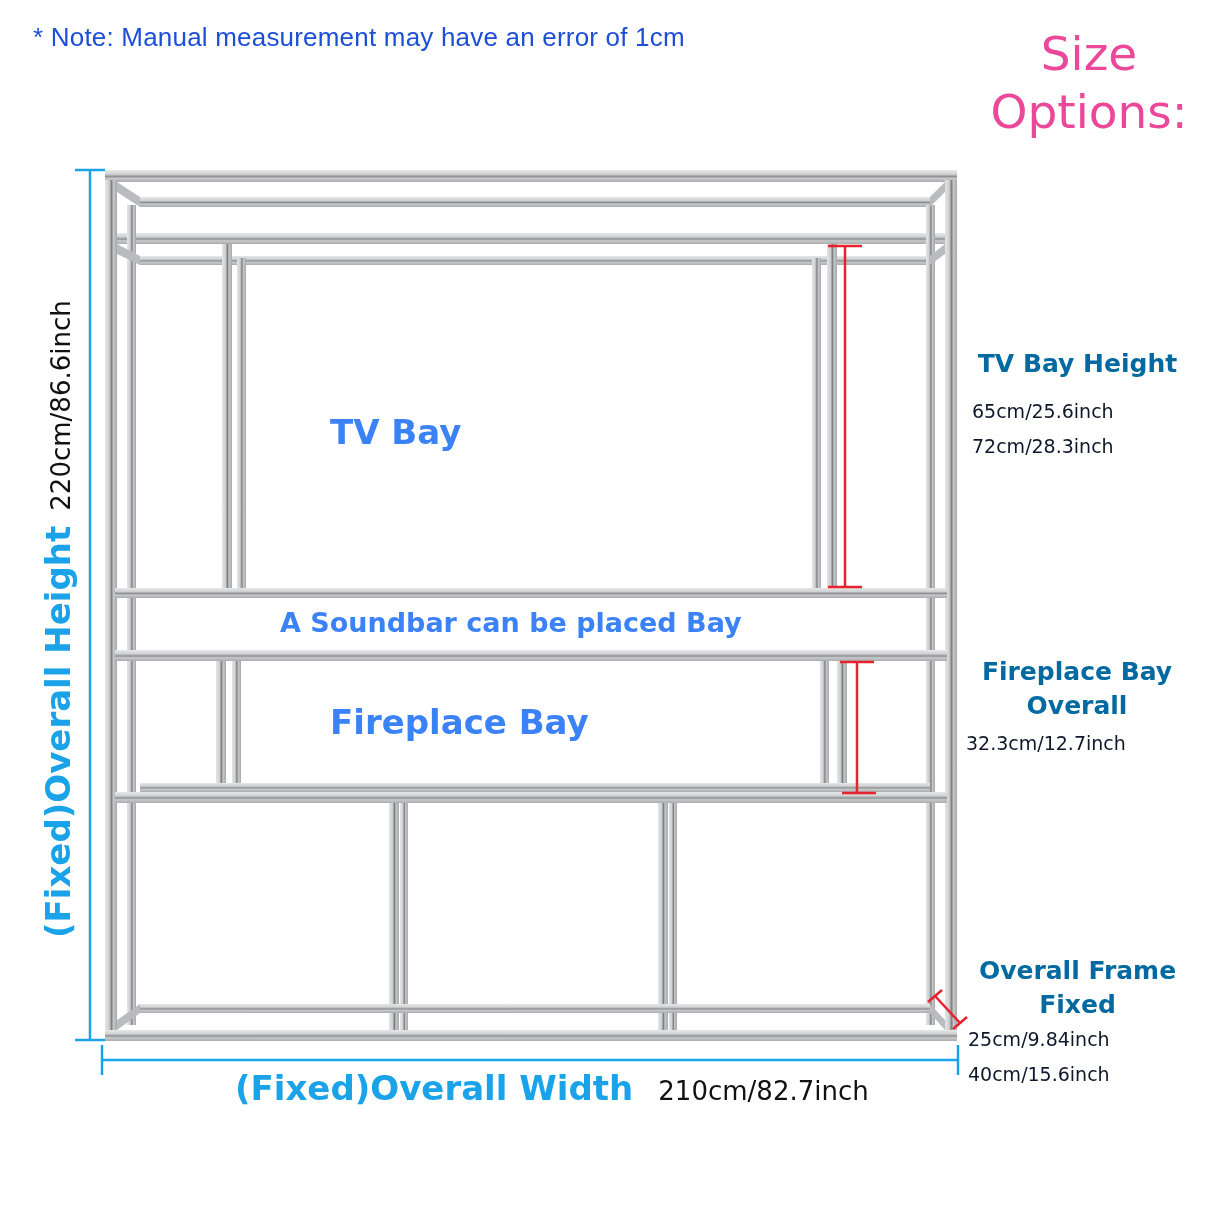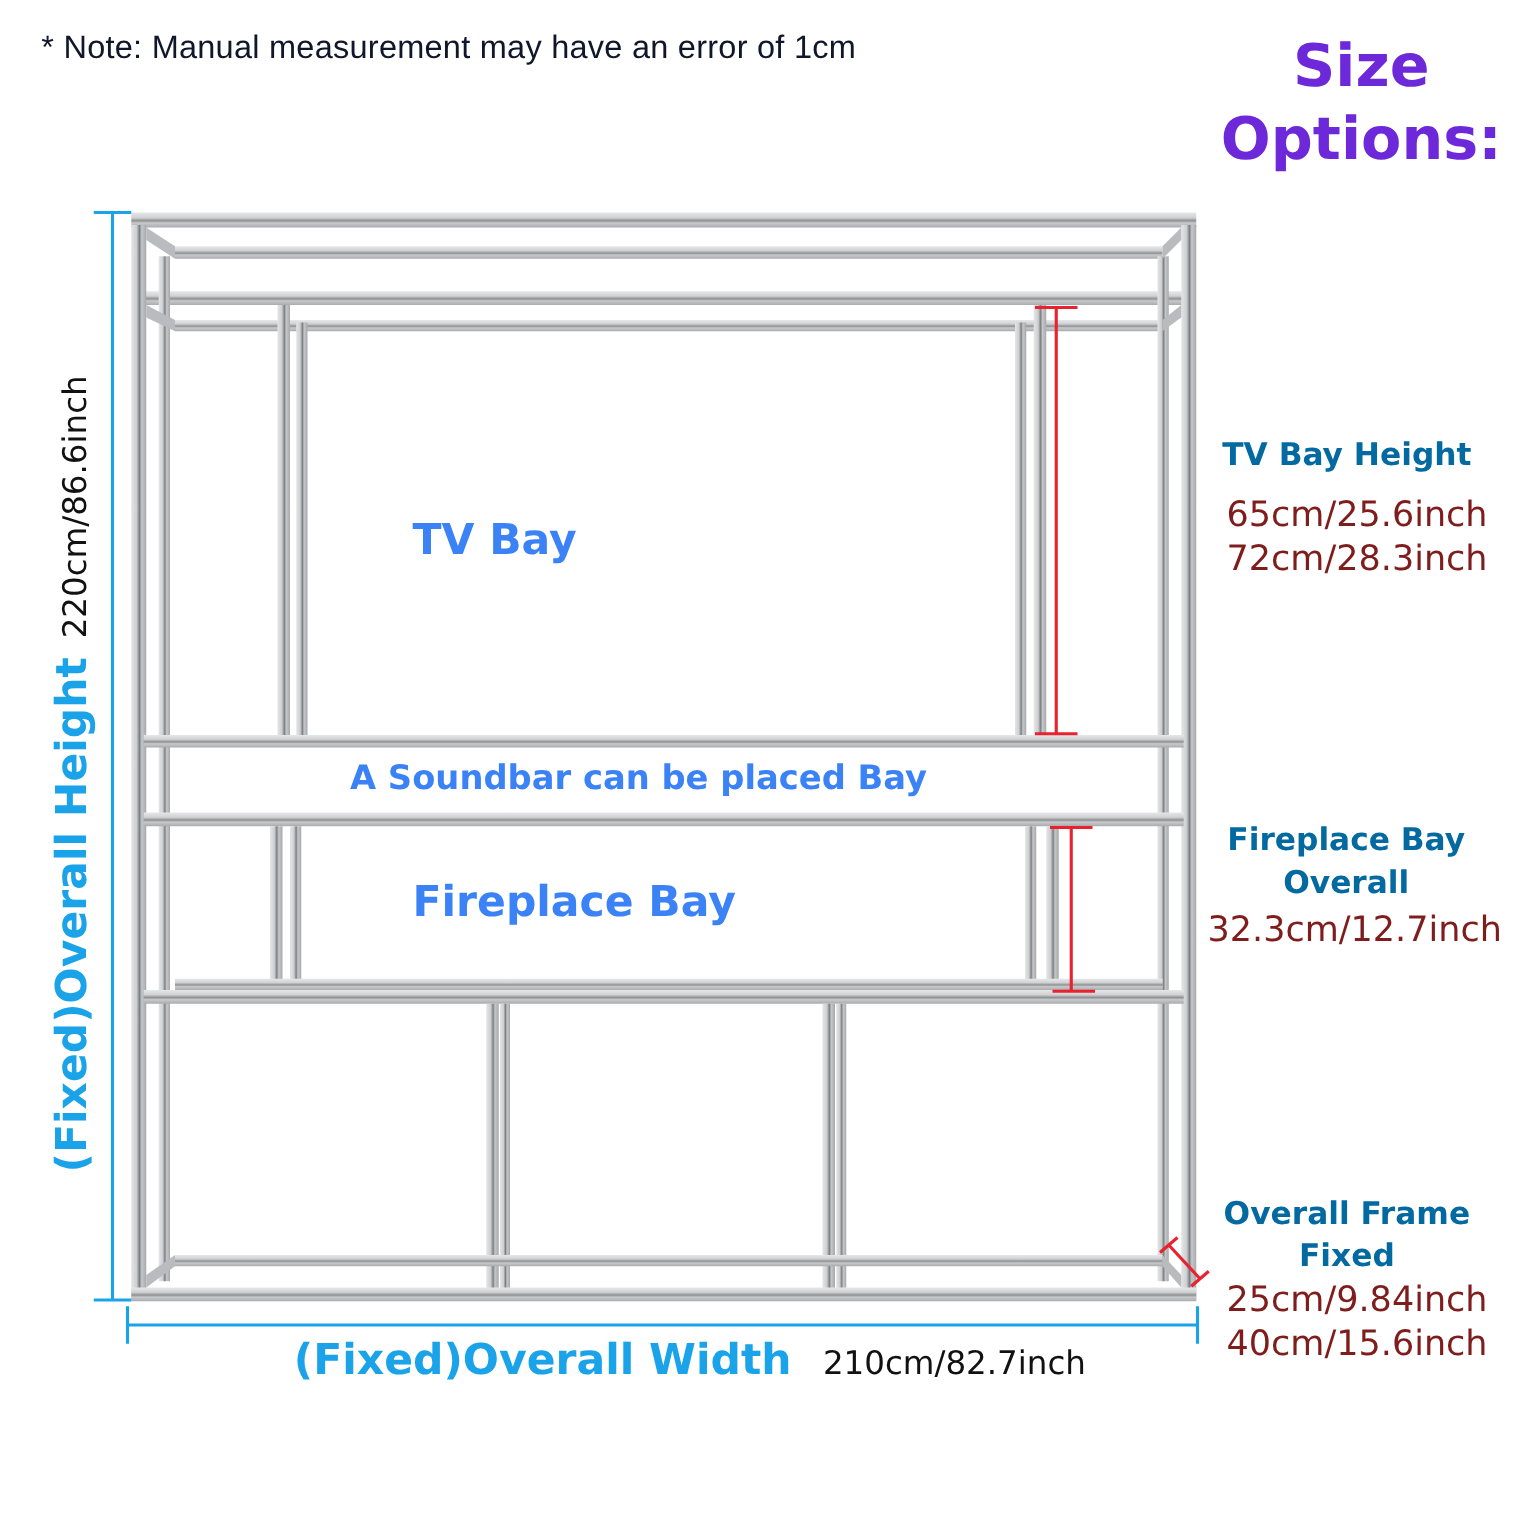--- a/index.html
+++ b/index.html
@@ -1,21 +1,21 @@
 <!DOCTYPE html>
 <html><head>
 <meta charset="utf-8">
 <style>
   html, body { margin: 0; padding: 0; background: #ffffff; }
   body { width: 1214px; height: 1214px; position: relative; overflow: hidden; font-family: "DejaVu Sans", sans-serif; }
   .abs { position: absolute; }
-  .note { left: 33px; top: 22px; font-size: 26px; color: #0f172a; font-family: "Liberation Sans", sans-serif; letter-spacing: 0.2px; white-space: nowrap; }
-  .size-title { left: 965px; top: 25px; width: 248px; text-align: center; font-weight: bold; font-size: 47px; line-height: 58px; color: #6d28d9; }
+  .note { left: 33px; top: 22px; font-size: 26px; color: #1d4ed8; font-family: "Liberation Sans", sans-serif; letter-spacing: 0.2px; white-space: nowrap; }
+  .size-title { left: 965px; top: 25px; width: 248px; text-align: center; font-weight: normal; font-size: 47px; line-height: 58px; color: #ec4899; }
   .opt-head { color: #0369a1; font-weight: bold; font-size: 25px; line-height: 34px; text-align: center; white-space: nowrap; }
-  .opt-val { color: #7f1d1d; font-size: 28px; line-height: 35px; white-space: nowrap; text-align: right; }
+  .opt-val { color: #0f172a; font-size: 19px; line-height: 35px; white-space: nowrap; }
   .bay-label { color: #3b82f6; font-weight: bold; text-align: left; white-space: nowrap; }
   .blue-label { color: #1aa3e8; font-weight: bold; white-space: nowrap; }
   .dim-val { color: #111; white-space: nowrap; }
   svg { position: absolute; left: 0; top: 0; }
 </style>
 </head>
 <body>
 
 <svg width="1214" height="1214" viewBox="0 0 1214 1214">
   <defs>

